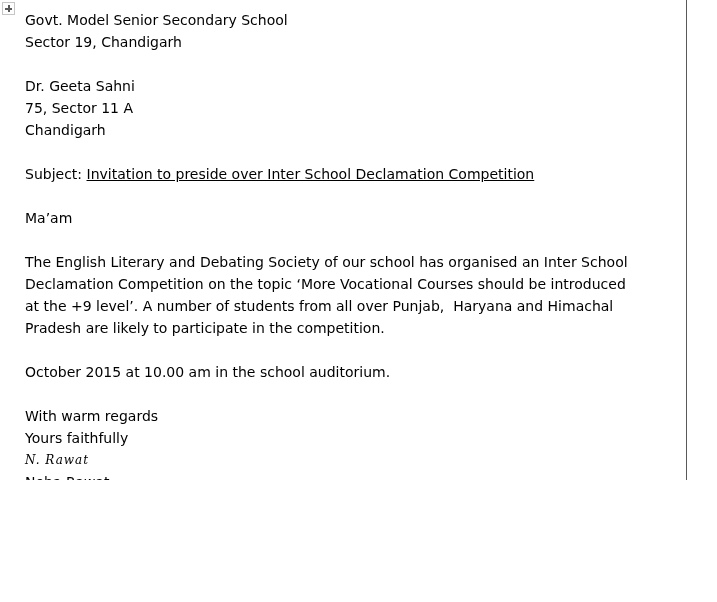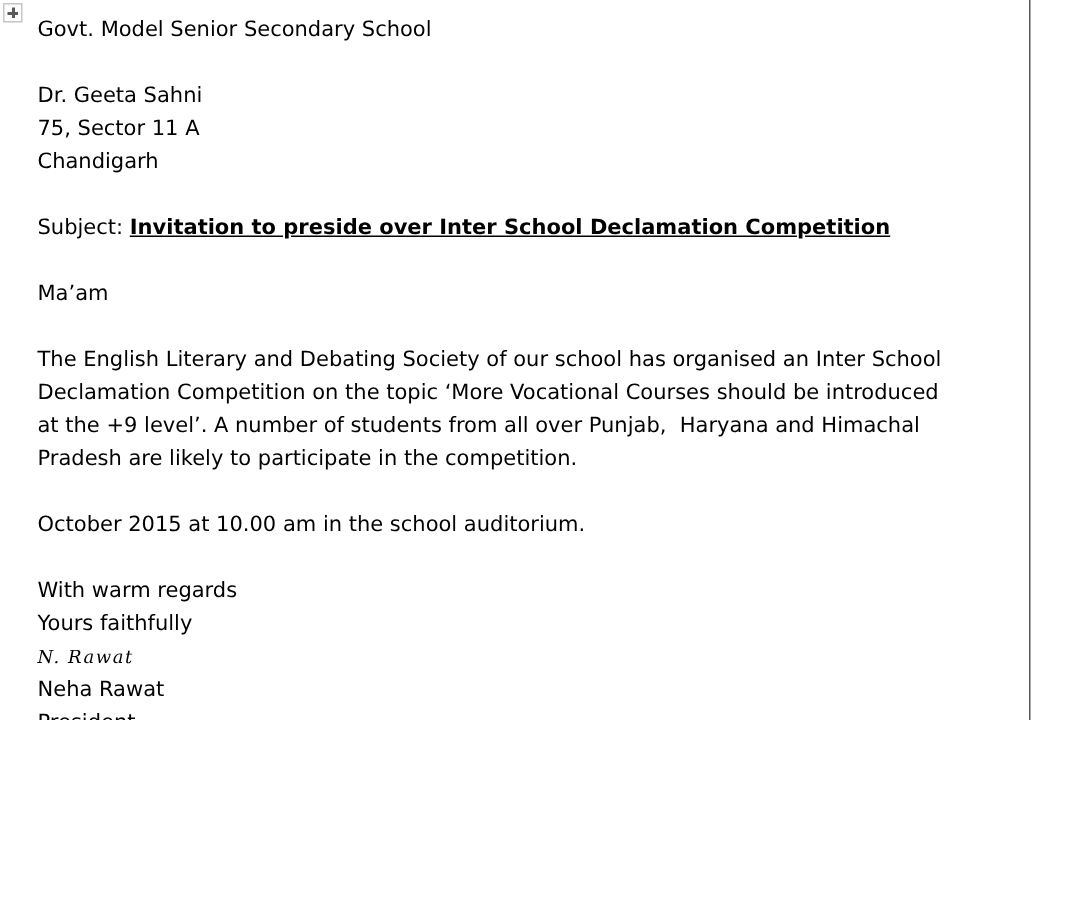--- a/index.html
+++ b/index.html
@@ -60,21 +60,21 @@
     left: 25px; top: 9px;
     width: 655px;
   }
   .block { margin: 0 0 22px 0; }
   .block:last-child { margin-bottom: 0; }
   .line {
     height: 22px;
     line-height: 22px;
     white-space: pre;
   }
-  .u { text-decoration: underline; font-weight: bold; }
+  .u { text-decoration: underline; }
   .sig {
     font-family: "DejaVu Serif", serif;
     font-style: italic;
     font-size: 12px;
     letter-spacing: 1px;
   }
 </style>
 </head>
 <body>
 
@@ -84,20 +84,21 @@
     <span class="cross"></span>
   </div>
 
   <div class="border-right"></div>
   <div class="border-bottom"></div>
 
   <div class="letter">
 
     <div class="block">
       <div class="line">Govt. Model Senior Secondary School</div>
+      <div class="line">Sector 19, Chandigarh</div>
     </div>
 
     <div class="block">
       <div class="line">Dr. Geeta Sahni</div>
       <div class="line">75, Sector 11 A</div>
       <div class="line">Chandigarh</div>
     </div>
 
 
     <div class="block">

